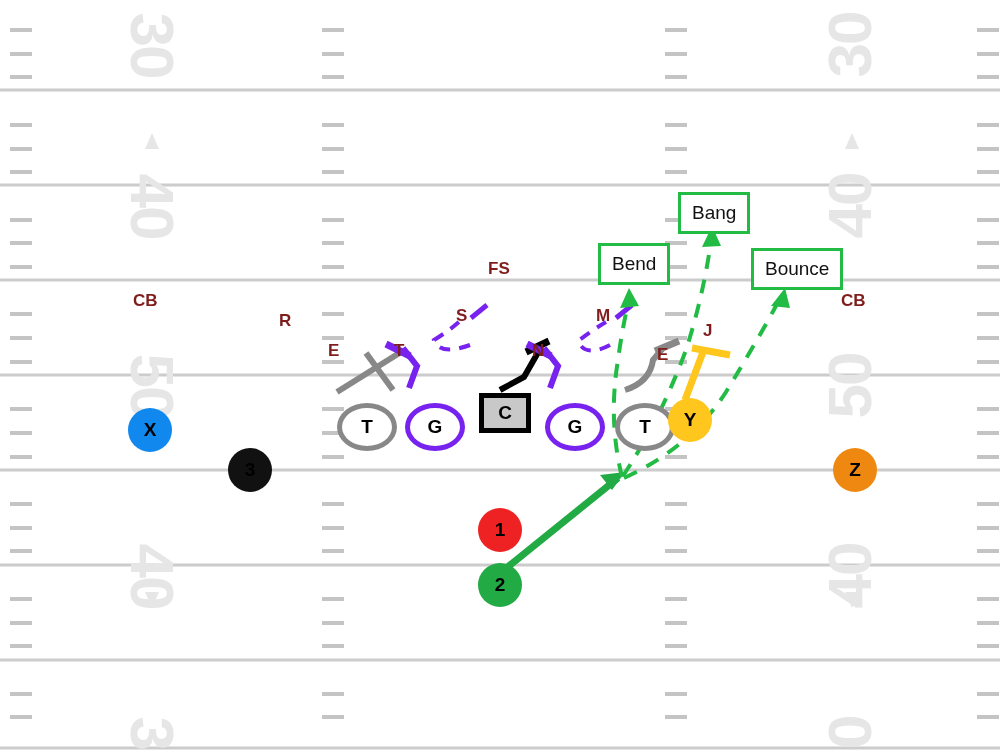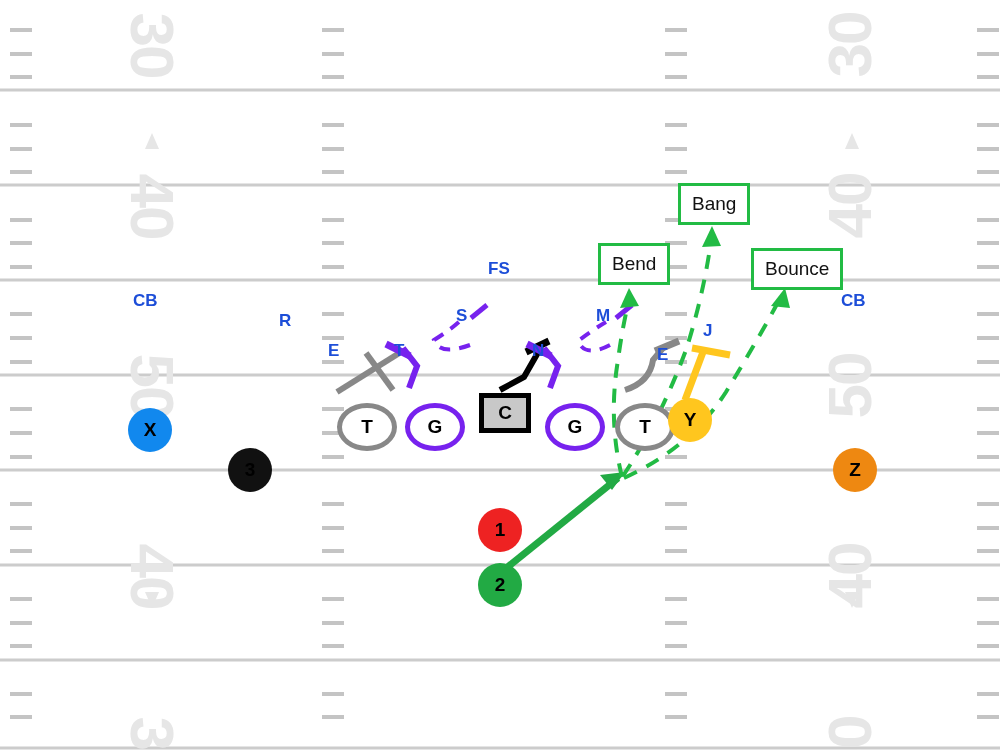--- a/index.html
+++ b/index.html
@@ -32,21 +32,21 @@
     white-space: nowrap;
   }
   .yardnum.left { transform: rotate(90deg); transform-origin: 50% 50%; }
   .yardnum.right { transform: rotate(-90deg); transform-origin: 50% 50%; }
 
   .dlabel {
     position: absolute;
     font-family: "Liberation Sans", sans-serif;
     font-weight: 700;
     font-size: 17px;
-    color: #1d4ed8;
+    color: #7f1d1d;
     white-space: nowrap;
     user-select: none;
   }
   .routebox {
     position: absolute;
     border: 3px solid #22bb44;
     background: #ffffff;
     color: #111111;
     font-family: "Liberation Sans", sans-serif;
     font-size: 19px;
@@ -282,17 +282,17 @@
       <div class="pbadge circle-filled" style="left: 668px; top: 398px; background: rgb(255, 198, 30);">Y</div>
       <div class="pbadge circle-filled" style="left: 128px; top: 408px; background: rgb(17, 136, 238);">X</div>
       <div class="pbadge circle-filled" style="left: 833px; top: 448px; background: rgb(238, 136, 17);">Z</div>
       <div class="pbadge circle-filled" style="left: 228px; top: 448px; background: rgb(17, 17, 17);">3</div>
       <div class="pbadge circle-filled" style="left: 478px; top: 508px; background: rgb(238, 34, 34);">1</div>
       <div class="pbadge circle-filled" style="left: 478px; top: 563px; background: rgb(34, 170, 68);">2</div>
     </div>
 
   <div id="routebox-layer">
       <div class="routebox" style="left: 598px; top: 243px; text-align: right;">Bend</div>
-      <div class="routebox" style="left: 678px; top: 183px;">Bang</div>
+      <div class="routebox" style="left: 678px; top: 192px;">Bang</div>
       <div class="routebox" style="left: 751px; top: 248px; text-align: right;">Bounce</div>
     </div>
 
 </div>
 
 </body></html>

